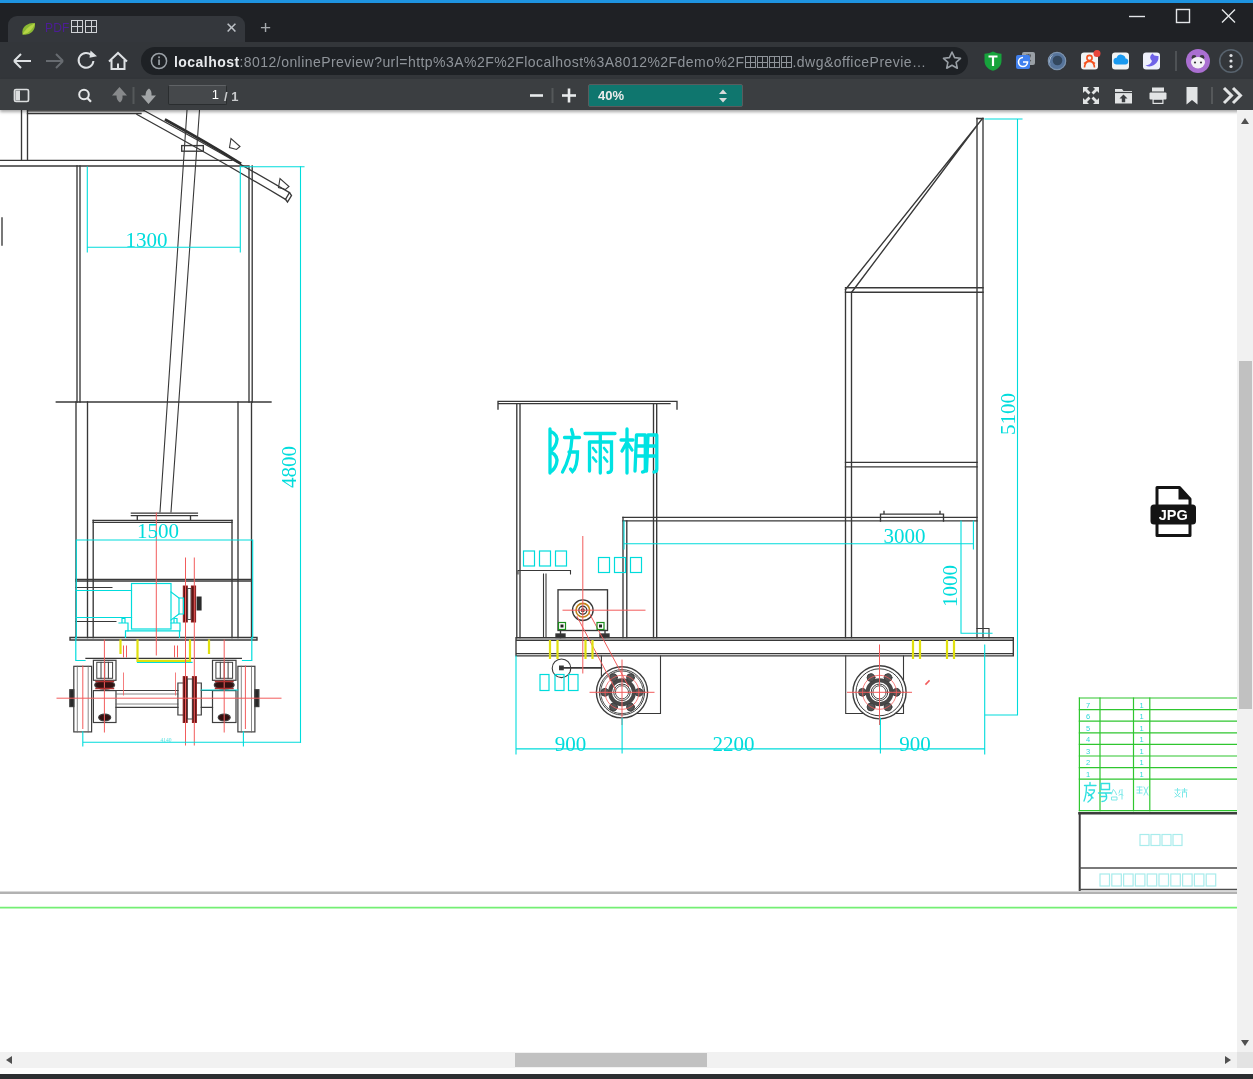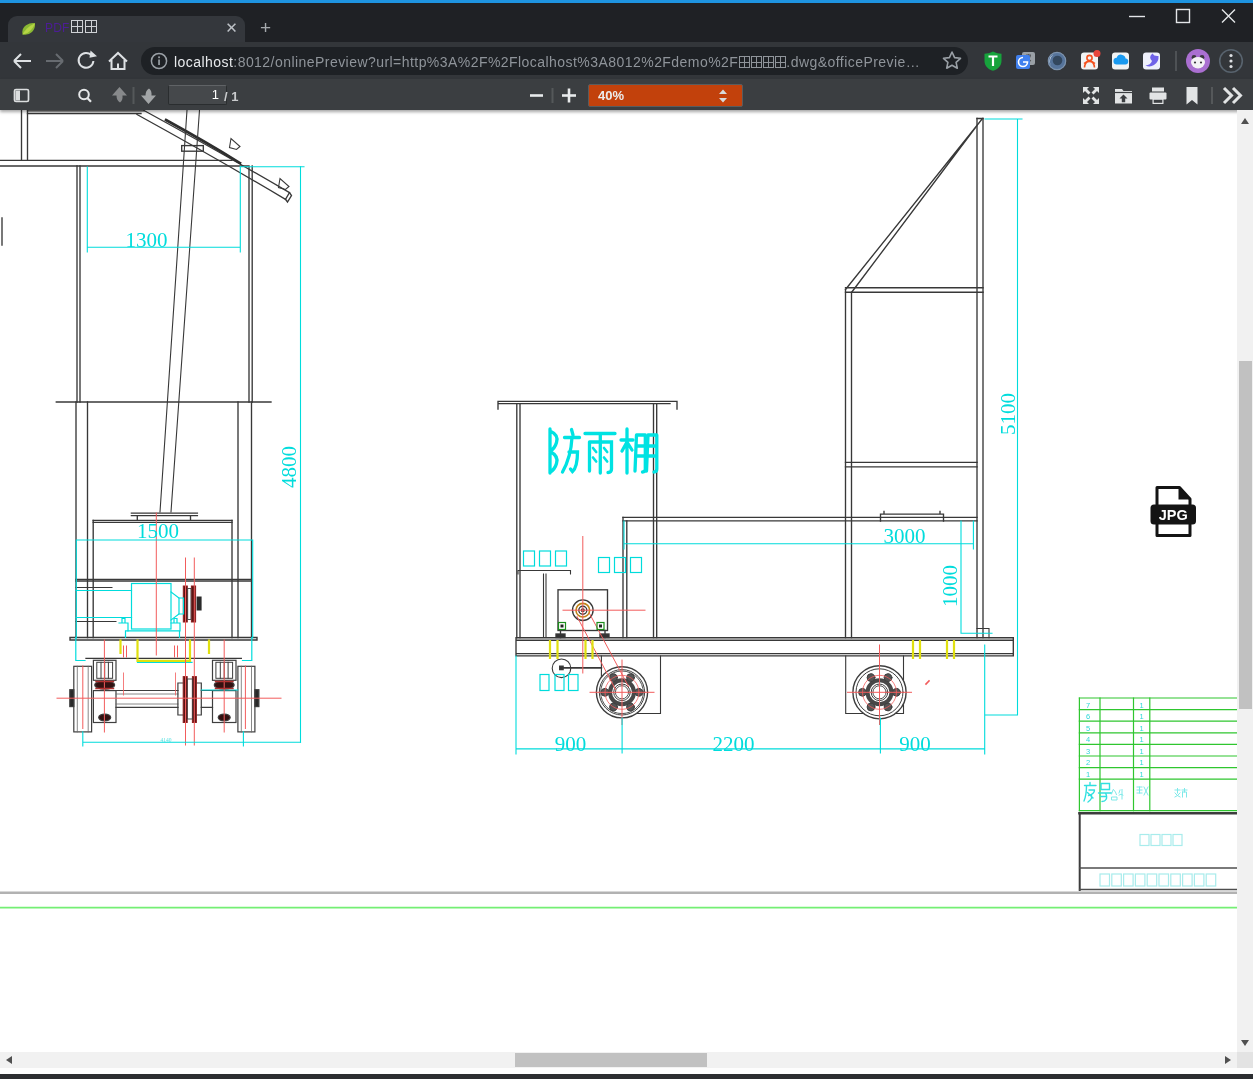--- a/index.html
+++ b/index.html
@@ -11,25 +11,25 @@
   #tab{left:8px;top:16px;width:237px;height:26px;background:#34373c;border-radius:9px 9px 0 0;}
   #tabtitle{left:45px;top:20px;color:#4c1d95;font-size:12px;letter-spacing:.2px;}
   .tofu{display:inline-block;width:10px;height:11px;border:1px solid #cfd1d5;margin:0 .5px 0 1.5px;vertical-align:-1px;background:linear-gradient(#cfd1d5,#cfd1d5) 50% 0/1.2px 100% no-repeat,linear-gradient(#cfd1d5,#cfd1d5) 0 50%/100% 1.2px no-repeat;}
   .tofusm{display:inline-block;width:9px;height:10px;border:1px solid #8f949a;margin:0 .5px;vertical-align:-1px;background:linear-gradient(#8f949a,#8f949a) 50% 0/1px 100% no-repeat,linear-gradient(#8f949a,#8f949a) 0 50%/100% 1px no-repeat;}
   #tabclose{left:225px;top:21px;width:13px;height:13px;color:#bdc1c6;font-size:15px;line-height:13px;text-align:center;}
   #newtab{left:260px;top:20px;color:#a5a9ad;font-size:19px;line-height:16px;font-weight:300;}
   #winctl{right:8px;top:6px;color:#e4e6e9;}
   #navbar{left:0;top:42px;width:1253px;height:37px;background:#33363a;}
   #pill{left:141px;top:47px;width:827px;height:28px;border-radius:14px;background:#1e2125;}
   #url{left:174px;top:54px;font-size:14px;letter-spacing:.45px;color:#8f949a;white-space:nowrap;}
-  #url b{color:#e8eaed;font-weight:normal;}
+  #url b{color:#e8eaed;font-weight:bold;}
   #toolbar{left:0;top:79px;width:1253px;height:31px;background:#3b3e41;box-shadow:0 2px 3px rgba(0,0,0,.35);}
   #pagebox{left:168px;top:85px;width:50px;height:18px;background:#45484b;border:1px solid #2a2d2f;border-top-color:#606366;border-radius:2px;color:#fff;font-size:13px;text-align:right;padding-right:7px;line-height:18px;}
   #pagecnt{left:224px;top:89px;color:#c9cbcd;font-size:13px;font-weight:bold;}
-  #zoomsel{left:588px;top:84px;width:144px;height:21px;background:#c2410c;border:1px solid #595c5e;border-radius:2px;color:#ececec;font-size:13px;line-height:21px;padding-left:9px;font-weight:bold;}
+  #zoomsel{left:588px;top:84px;width:144px;height:21px;background:#0f766e;border:1px solid #595c5e;border-radius:2px;color:#ececec;font-size:13px;line-height:21px;padding-left:9px;font-weight:bold;}
   
   #vtrack{left:1237px;top:110px;width:16px;height:942px;background:#f1f1f1;}
   #vthumb{left:1239px;top:361px;width:13px;height:348px;background:#c1c1c1;}
   #htrack{left:0;top:1052px;width:1237px;height:16px;background:#f1f1f1;}
   #hthumb{left:515px;top:1053px;width:192px;height:14px;background:#c1c1c1;}
   #corner{left:1237px;top:1052px;width:16px;height:16px;background:#e3e3e3;}
   #bottomwhite{left:0;top:1068px;width:1253px;height:6px;background:#fdfdfd;}
   #bottomdark{left:0;top:1074px;width:1253px;height:5px;background:#2b2d30;}
   .arr{position:absolute;width:0;height:0;}
 </style>

